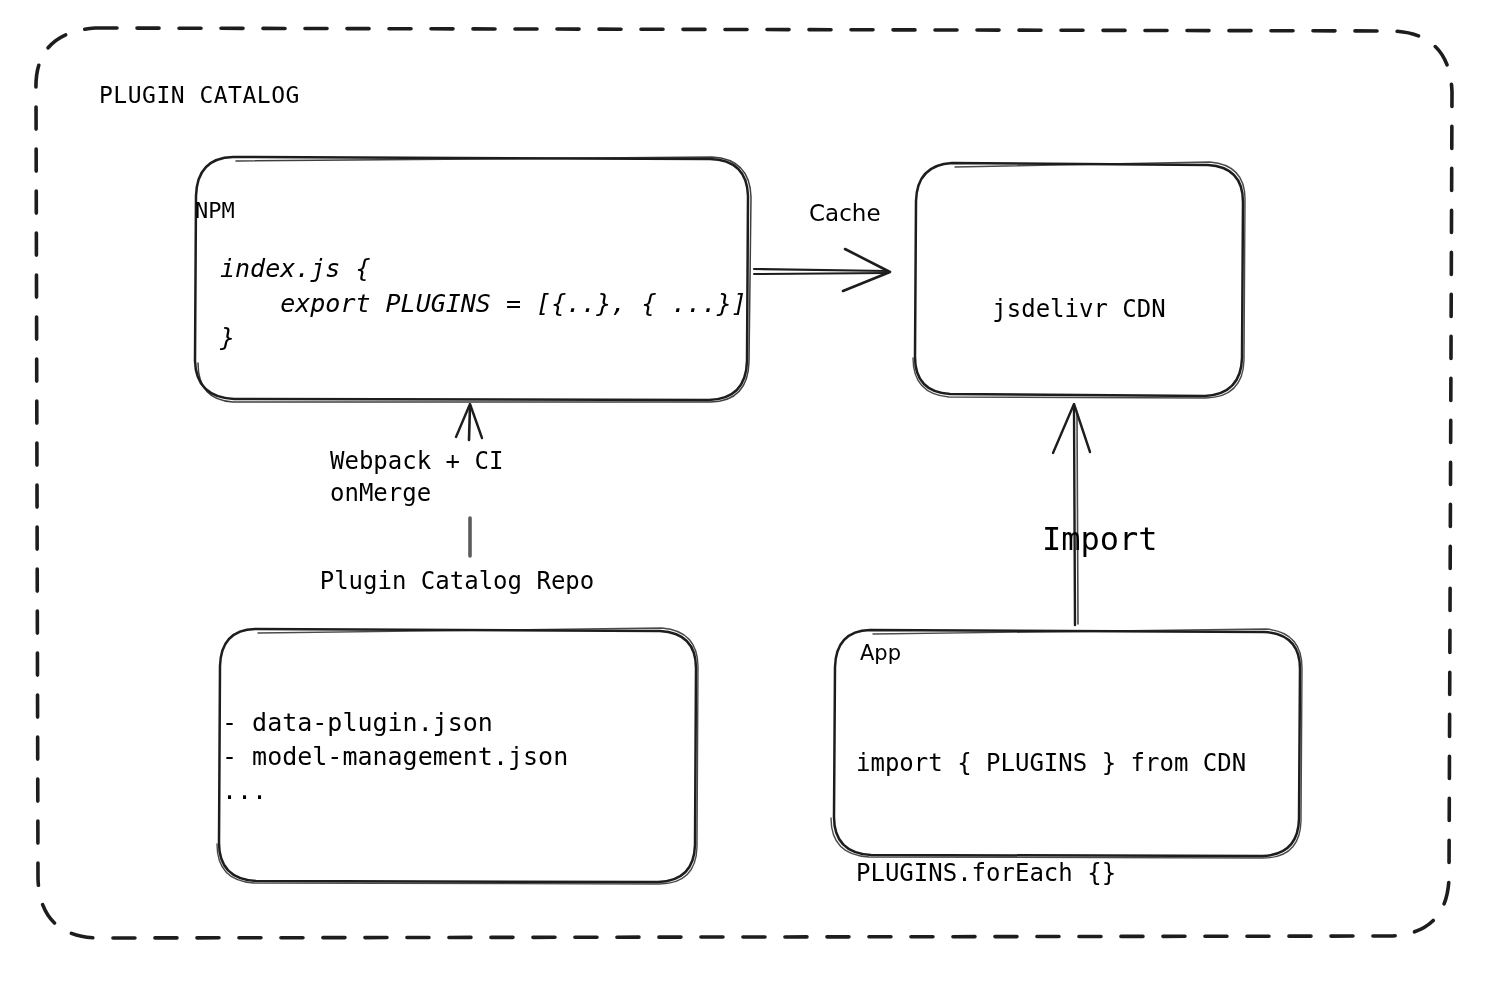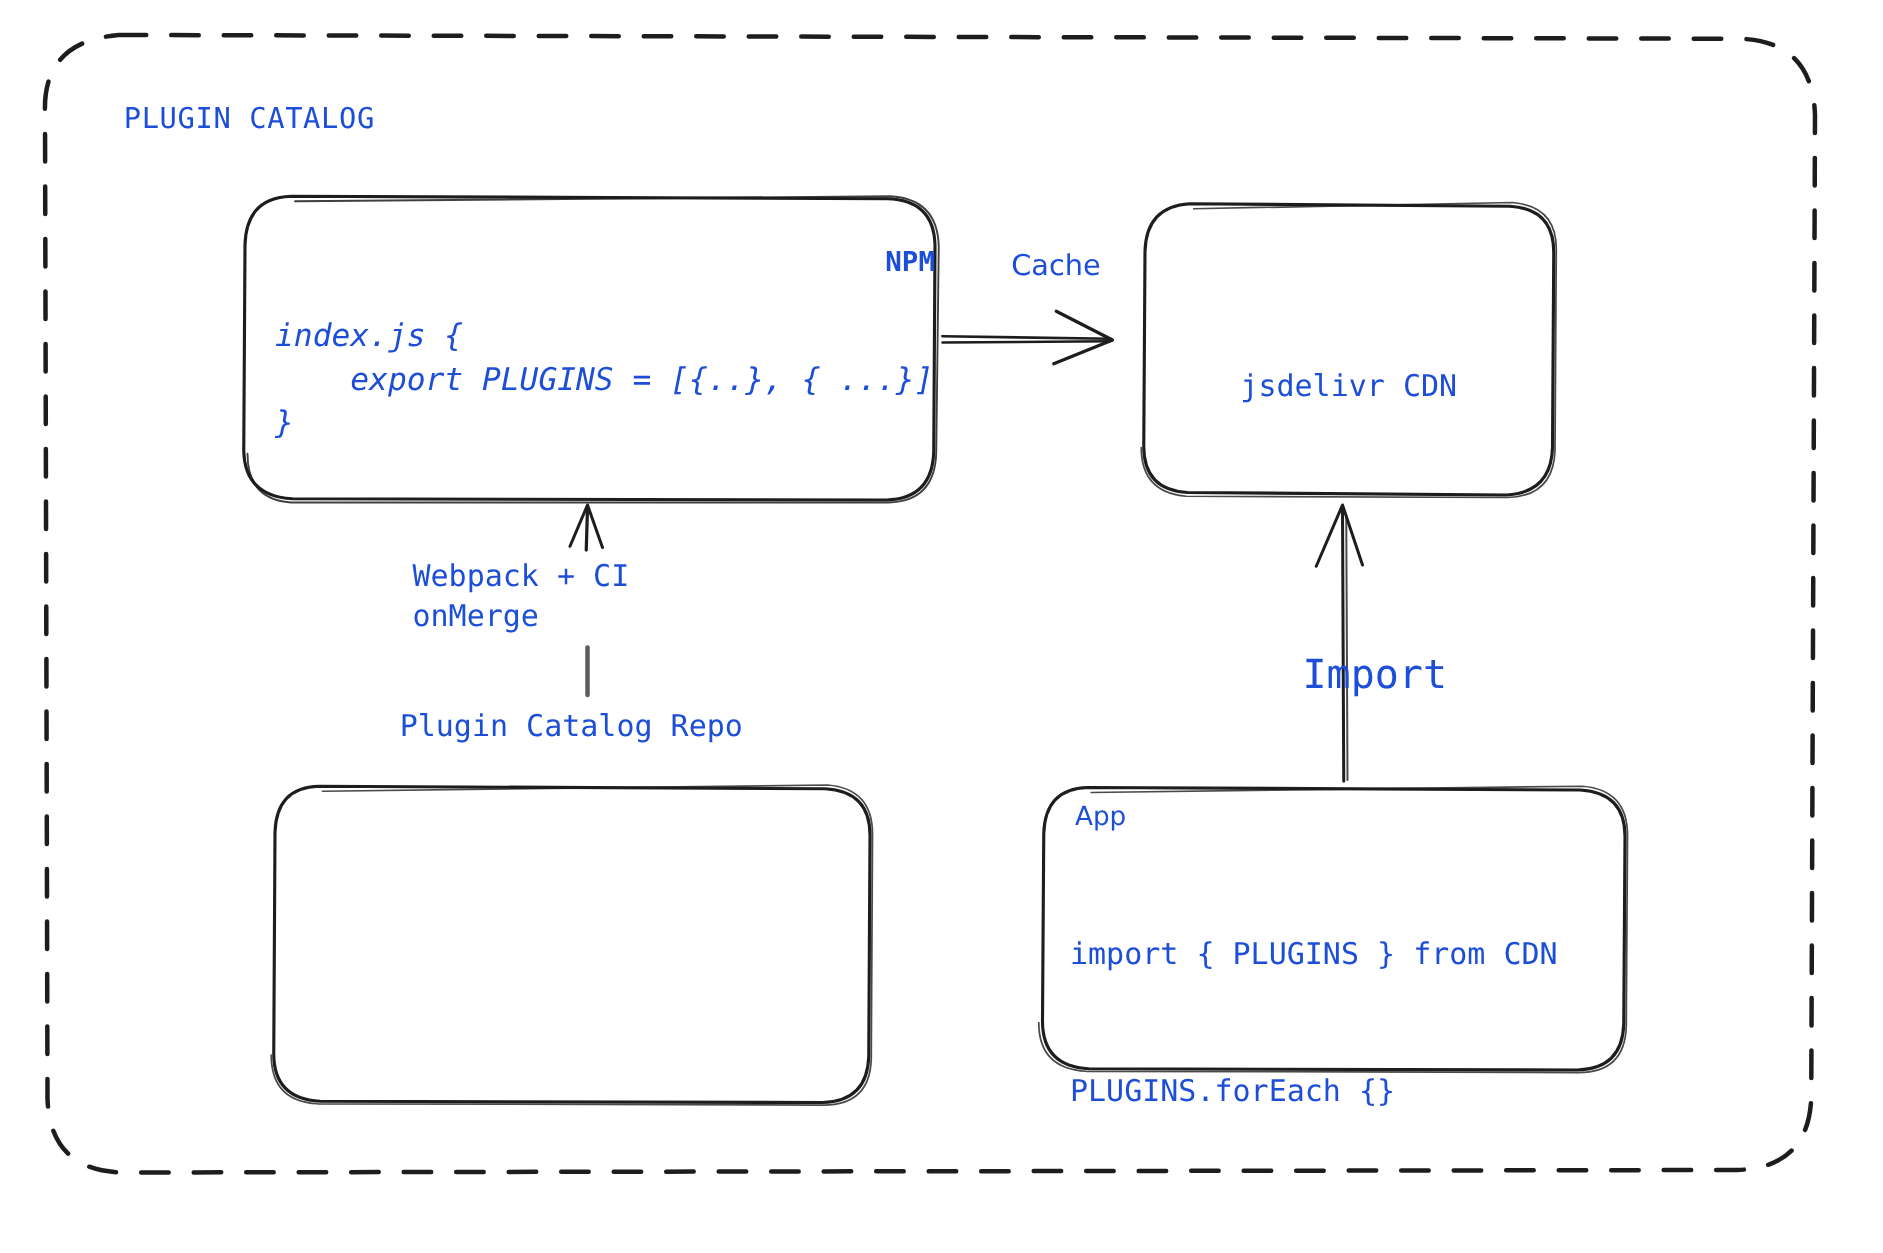--- a/index.html
+++ b/index.html
@@ -23,36 +23,35 @@
     position: absolute;
     left: 0;
     top: 0;
     width: 1506px;
     height: 1002px;
   }
   .lbl {
     position: absolute;
     white-space: pre;
     line-height: 1.32;
-    color: #1d4ed8;
+    color: #000000;
     font-family: "DejaVu Sans Mono", monospace;
   }
   .mono { font-family: "DejaVu Sans Mono", monospace; }
   .sans { font-family: "DejaVu Sans", sans-serif; }
 
   
   #group-title {
     left: 99px;  top: 80px;
     font-size: 23px;  letter-spacing: 0.5px;
   }
   #npm-title {
     left: 195px;  top: 196px;
-    width: 553px;  text-align: right;
+    width: 553px;  text-align: left;
     font-size: 22px;
-    font-weight: bold;
   }
   #npm-code {
     left: 220px;  top: 252px;
     font-size: 25px;  line-height: 1.38; font-style: italic;
   }
   #cdn-title {
     left: 915px;  top: 262px;
     width: 328px;  text-align: center;
     font-size: 24px;
     margin-top: 32px;
@@ -144,20 +143,23 @@
 
   <div class="lbl mono" id="cdn-title">jsdelivr CDN</div>
 
   <div class="lbl sans" id="cache-label">Cache</div>
 
   <div class="lbl mono" id="webpack-label">Webpack + CI
 onMerge</div>
 
   <div class="lbl mono" id="repo-label">Plugin Catalog Repo</div>
 
+  <div class="lbl mono" id="repo-list">- data-plugin.json
+- model-management.json
+...</div>
 
   <div class="lbl mono" id="import-label">Import</div>
 
   <div class="lbl sans" id="app-title">App</div>
 
   <div class="lbl mono" id="app-code">import { PLUGINS } from CDN
 
 PLUGINS.forEach {}</div>
 
 </div>

